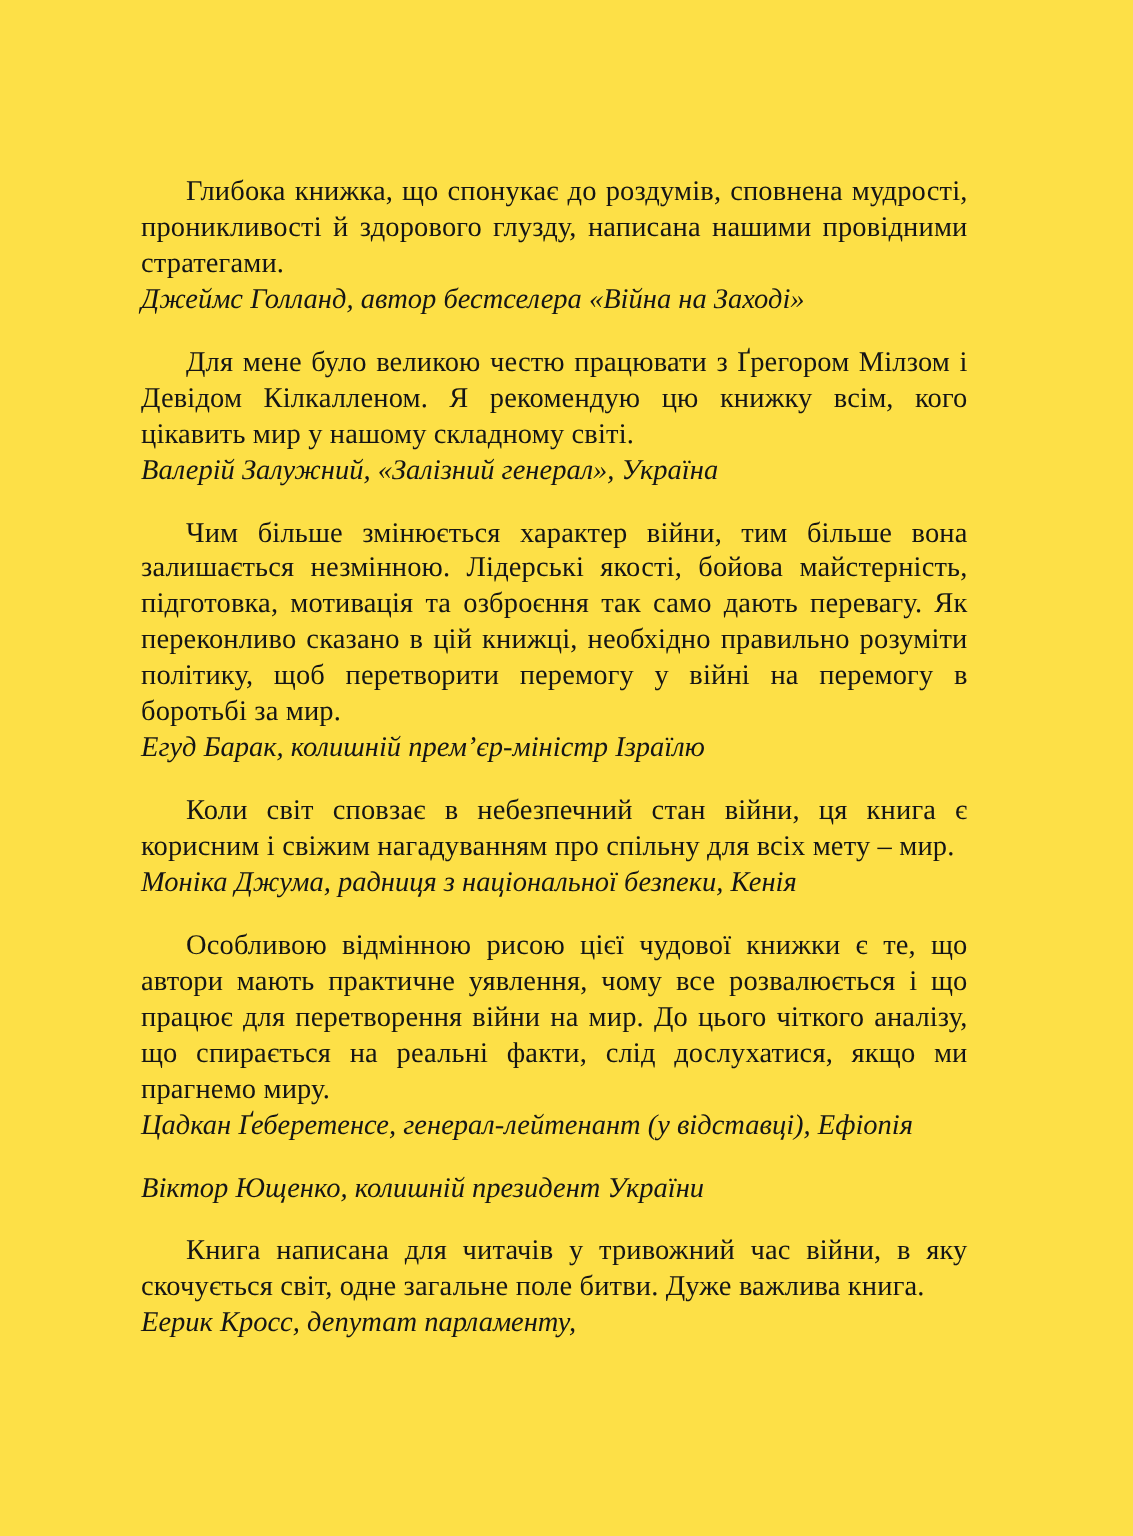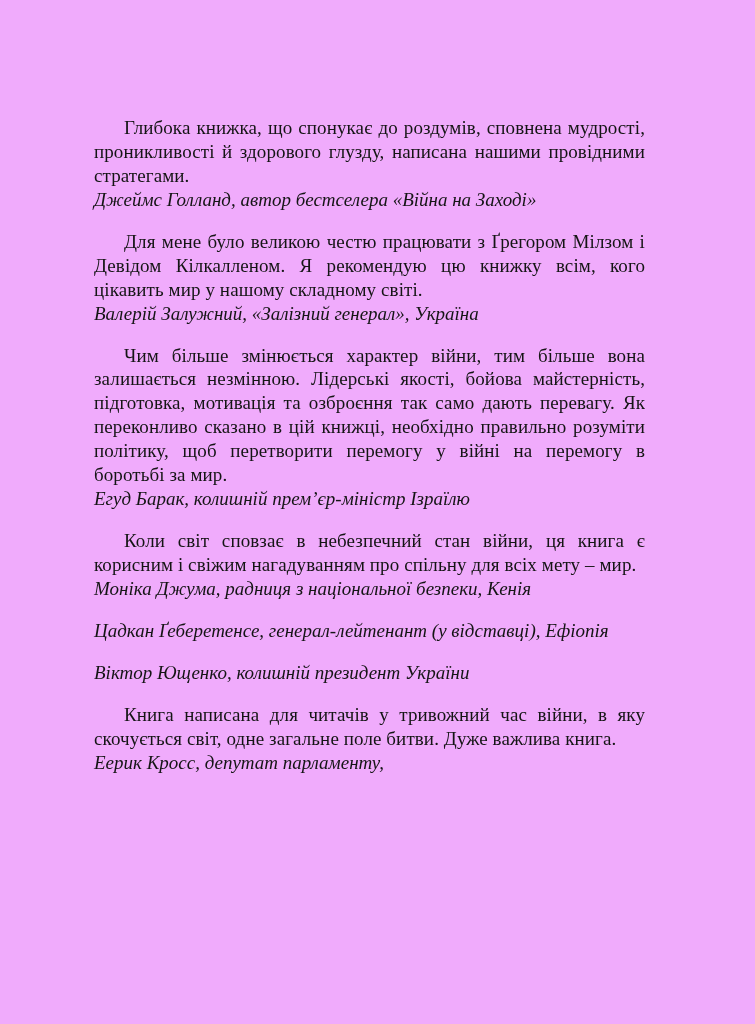--- a/index.html
+++ b/index.html
@@ -5,21 +5,21 @@
   html, body {
     margin: 0;
     padding: 0;
     background: #ffffff;
   }
   .page {
     position: relative;
     box-sizing: border-box;
     width: 755px;
     height: 1024px;
-    background: #f0abfc;
+    background: #fde047;
     color: #151515;
     font-family: "Liberation Serif", "DejaVu Serif", serif;
     padding: 116px 110px 0 94px;
     overflow: hidden;
   }
   .blurb {
     margin: 0 0 18px 0;
   }
   .quote {
     margin: 0;
@@ -55,20 +55,21 @@
     <p class="quote">Чим більше змінюється характер війни, тим більше вона залишається незмінною. Лідерські якості, бойова майстерність, підготовка, мотивація та озброєння так само дають перевагу. Як переконливо сказано в цій книжці, необхідно правильно розуміти політику, щоб перетворити перемогу у війні на перемогу в боротьбі за мир.</p>
     <p class="attr">Егуд Барак, колишній прем’єр-міністр Ізраїлю</p>
   </section>
 
   <section class="blurb">
     <p class="quote">Коли світ сповзає в небезпечний стан війни, ця книга є корисним і свіжим нагадуванням про спільну для всіх мету – мир.</p>
     <p class="attr">Моніка Джума, радниця з національної безпеки, Кенія</p>
   </section>
 
   <section class="blurb">
+    <p class="quote">Особливою відмінною рисою цієї чудової книжки є те, що автори мають практичне уявлення, чому все розвалюється і що працює для перетворення війни на мир. До цього чіткого аналізу, що спирається на реальні факти, слід дослухатися, якщо ми прагнемо миру.</p>
     <p class="attr">Цадкан Ґеберетенсе, генерал-лейтенант (у відставці), Ефіопія</p>
   </section>
 
   <section class="blurb">
     <p class="attr">Віктор Ющенко, колишній президент України</p>
   </section>
 
   <section class="blurb">
     <p class="quote">Книга написана для читачів у тривожний час війни, в яку скочується світ, одне загальне поле битви. Дуже важлива книга.</p>
     <p class="attr">Еерик Кросс, депутат парламенту,</p>

